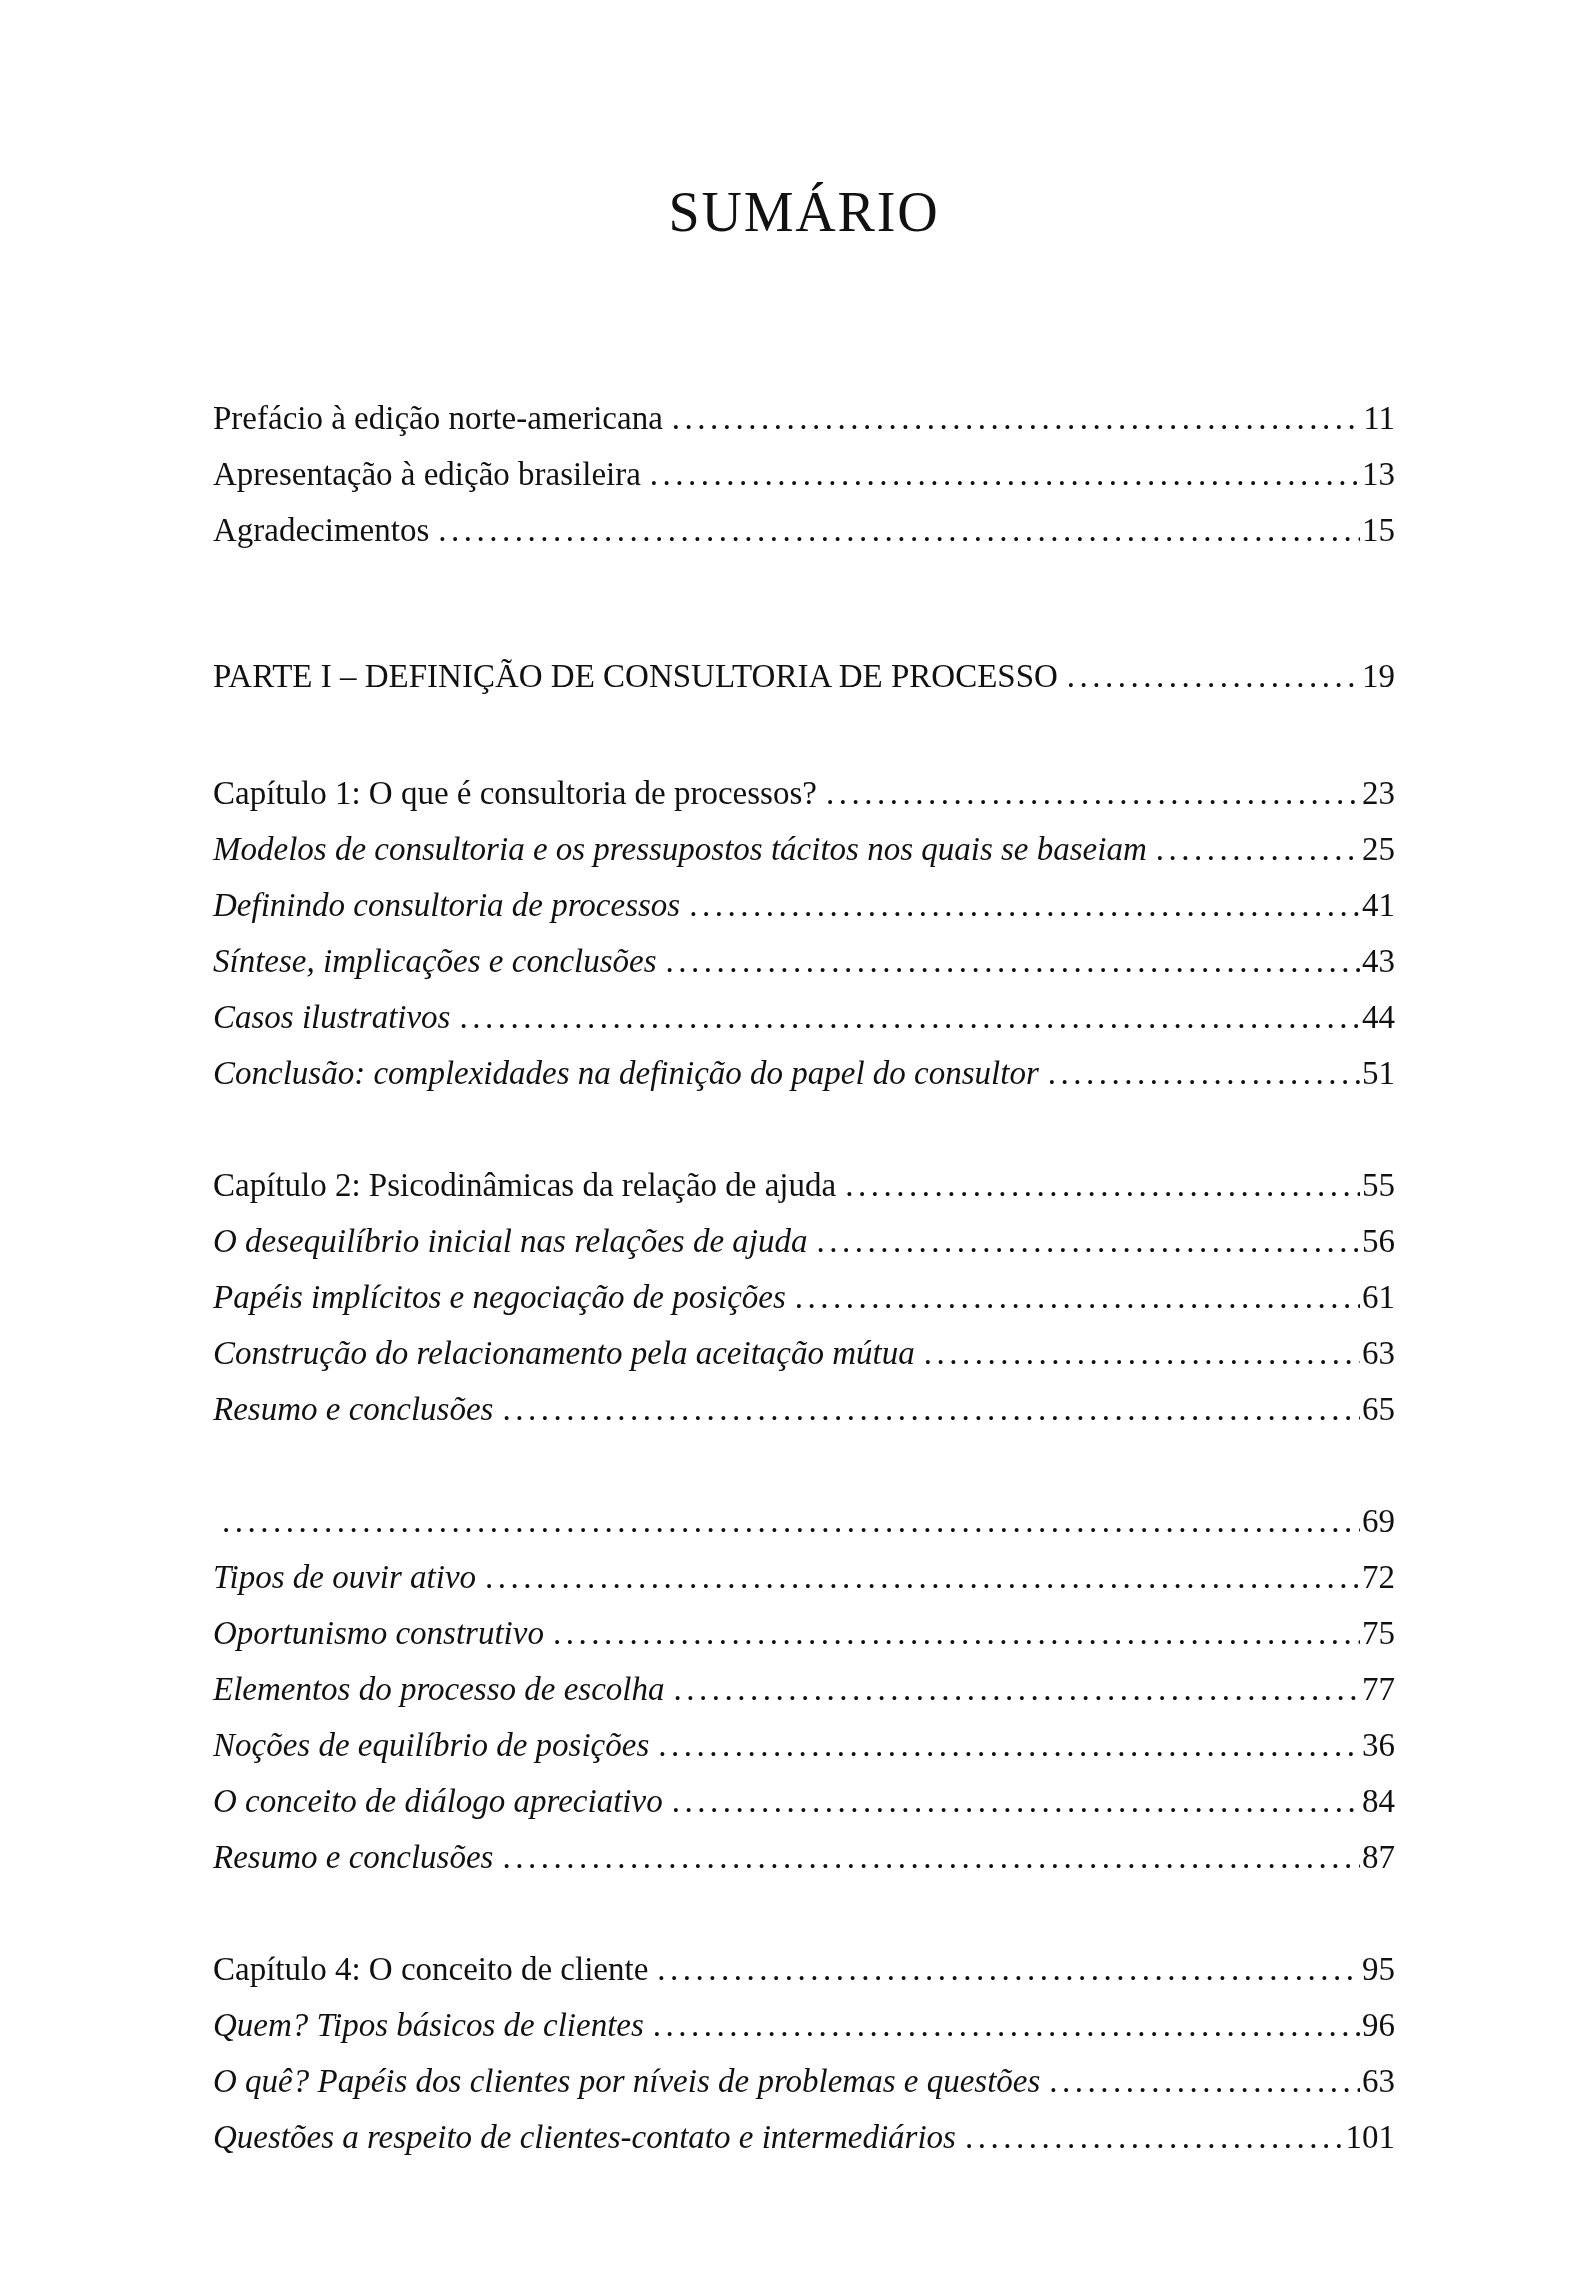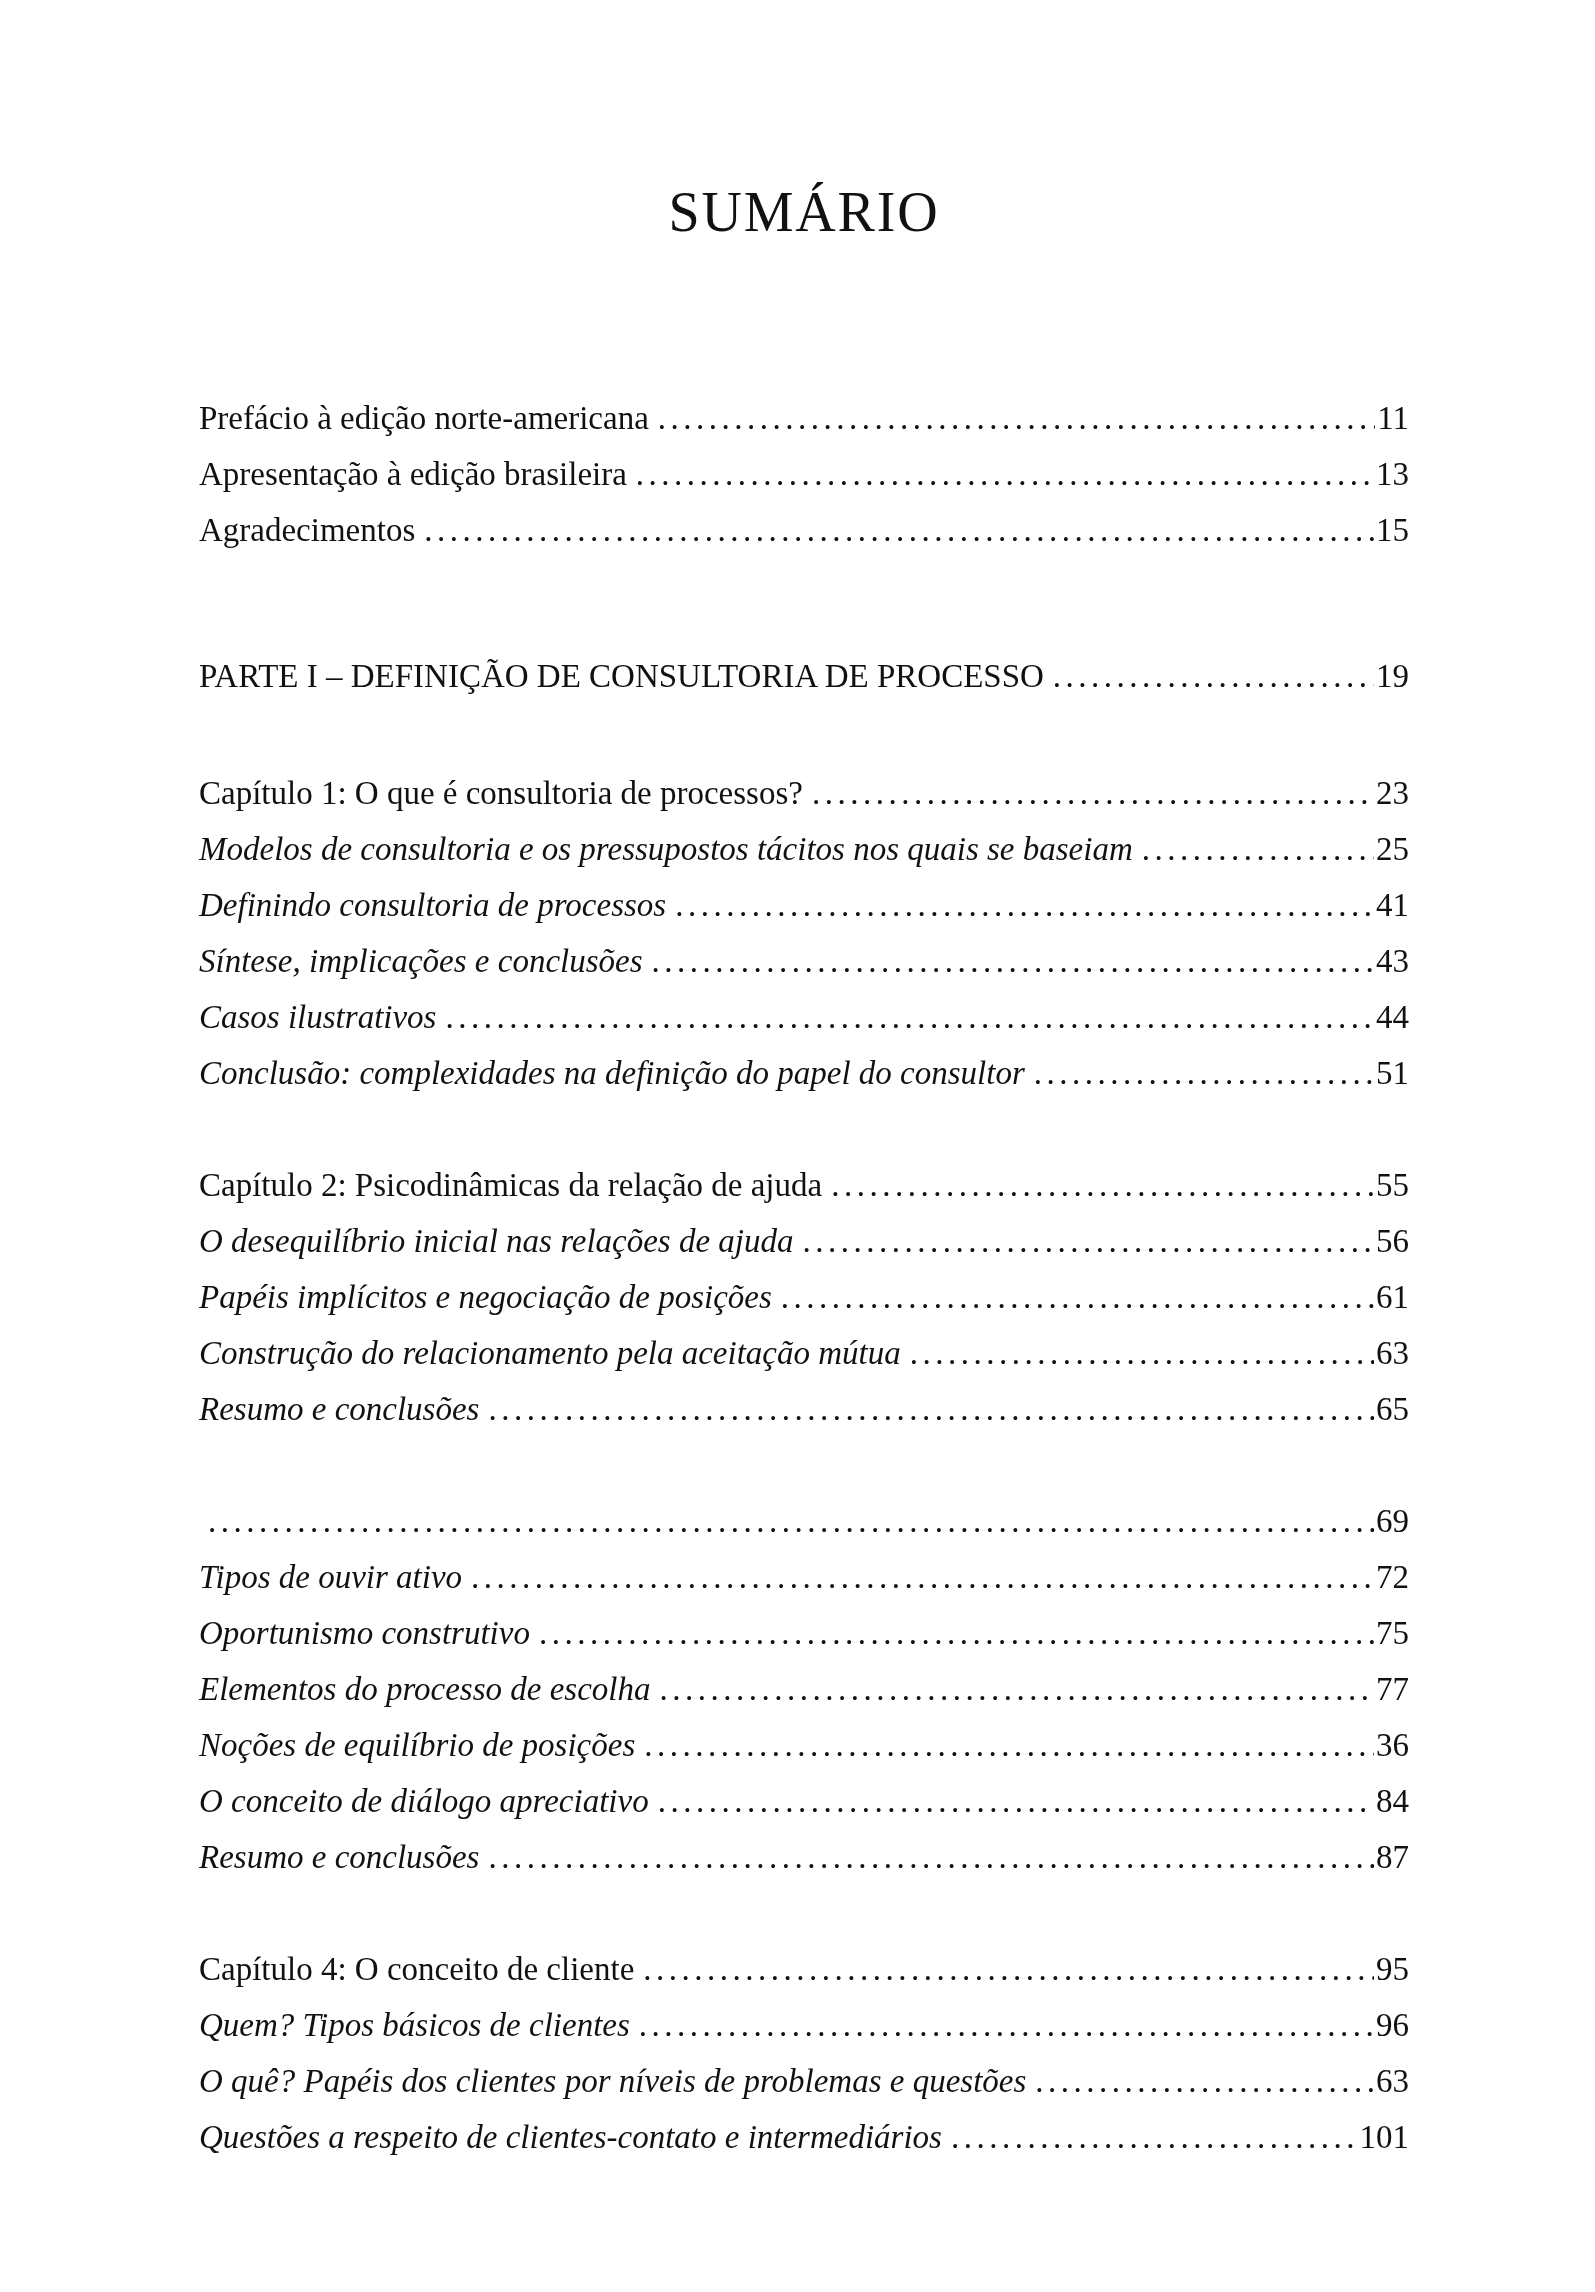--- a/index.html
+++ b/index.html
@@ -26,21 +26,21 @@
     text-align: center;
     font-size: 56px;
     font-weight: 400;
     letter-spacing: 1.8px;
     line-height: 72px;
     color: #111111;
   }
   .toc {
     margin-top: 142px;
   }
-  .group { margin: 0; }
+  .group { margin: 14px; }
   .group + .group { margin-top: 56px; }
   .group.gap-part { margin-top: 90px; }
   .group.gap-after-part { margin-top: 61px; }
   .row {
     display: flex;
     align-items: baseline;
     font-size: 33px;
     line-height: 56px;
     white-space: nowrap;
   }

